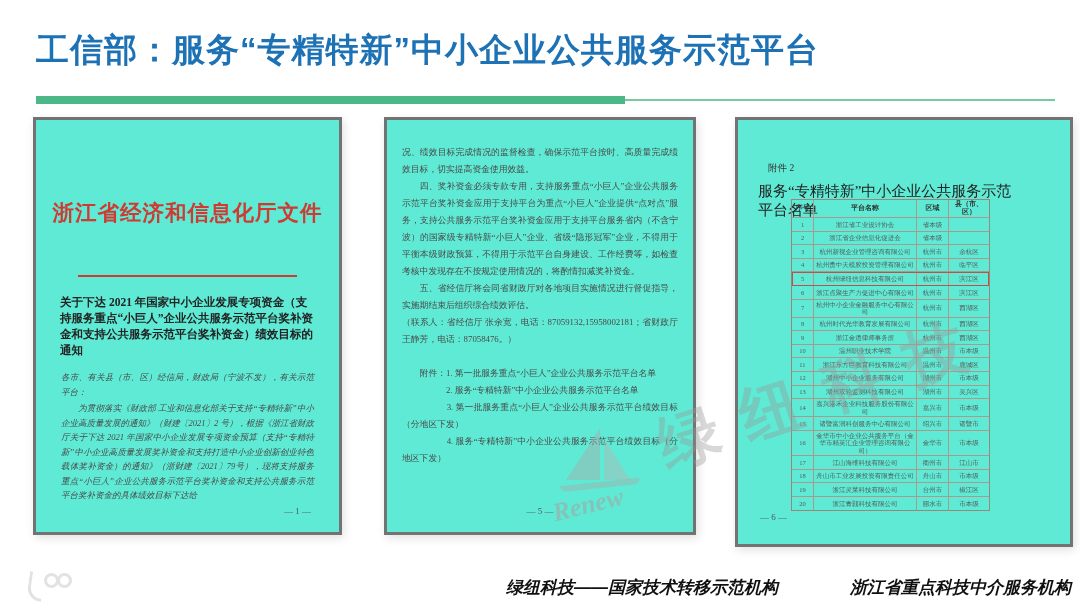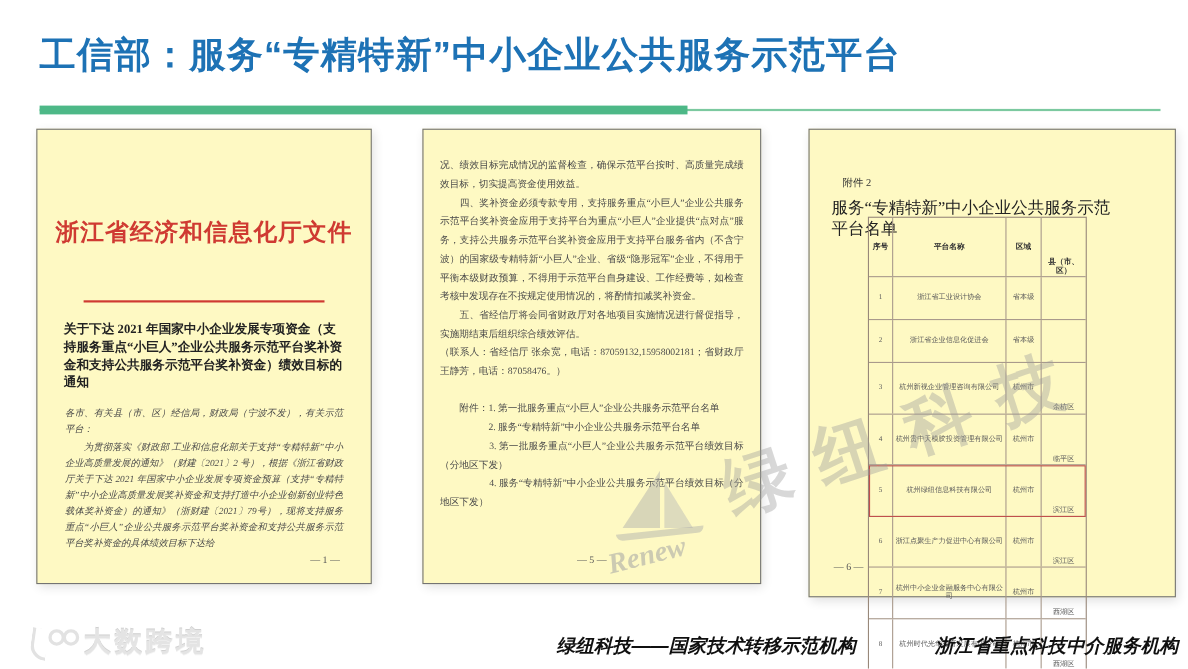--- a/index.html
+++ b/index.html
@@ -6,21 +6,21 @@
   .slide{position:relative;width:1080px;height:608px;background:#ffffff;overflow:hidden;
          font-family:"Liberation Sans",sans-serif;}
 
   
   .title{position:absolute;left:36px;top:28px;font-size:33px;font-weight:bold;
          color:#1d72b5;letter-spacing:1px;white-space:nowrap;}
   .bar-thin{position:absolute;left:36px;top:99px;width:1019px;height:2px;background:#7cc9a0;}
   .bar-thick{position:absolute;left:36px;top:96px;width:589px;height:8px;background:#4db887;}
 
   
-  .page{position:absolute;background:#fef9c3;border:1px solid #737373;
+  .page{position:absolute;background:#5eead4;border:3px solid #737373;
         box-shadow:2px 3px 9px rgba(0,0,0,0.12);}
   #page1{left:33px;top:117px;width:303px;height:412px;}
   #page2{left:384px;top:117px;width:306px;height:412px;}
   #page3{left:735px;top:117px;width:332px;height:424px;}
 
   
   .agency{position:absolute;top:78px;left:0;width:100%;text-align:center;
           font-family:"Liberation Serif",serif;font-weight:bold;color:#cf3a32;
           font-size:21.5px;letter-spacing:1px;}
   .redline{position:absolute;top:155px;left:14%;width:72%;height:2px;background:#cf3a32;}
@@ -50,21 +50,21 @@
   .ptable{position:absolute;top:79px;left:53px;width:197px;border:1px solid #98887a;}
   .trow{display:flex;border-bottom:1px solid #a99a8c;min-height:12.6px;}
   .trow:last-child{border-bottom:none;}
   .tc{border-right:1px solid #a99a8c;display:flex;align-items:center;justify-content:center;
       font-family:"Liberation Serif",serif;font-size:6.5px;line-height:7.5px;color:#5a5a5a;
       padding:1px 2px;text-align:center;box-sizing:border-box;}
   .tc:last-child{border-right:none;}
   .tc.no{width:22px;flex:none;}
   .tc.name{flex:1;}
   .tc.region{width:32px;flex:none;}
-  .tc.county{width:40px;flex:none;margin-top:36px;}
+  .tc.county{width:40px;flex:none;}
   .thead .tc{font-weight:bold;font-size:7px;color:#333;min-height:14px;}
   .trow.highlight{outline:1.6px solid #c0504d;outline-offset:-1px;position:relative;z-index:2;}
   .pagenum3{position:absolute;top:392px;left:22px;font-size:9px;color:#555;
             font-family:"Liberation Serif",serif;}
 
   
   .watermark{position:absolute;left:0;top:0;width:100%;height:100%;pointer-events:none;z-index:5;}
   .wm-char{position:absolute;font-family:"Liberation Serif",serif;font-weight:bold;
            font-size:62px;color:#9a9a9a;opacity:0.38;transform:rotate(-18deg);}
   .wm-sail{position:absolute;left:566px;top:428px;width:0;height:0;opacity:0.45;
@@ -272,20 +272,19 @@
     <div class="wm-char" style="left:822px;top:340px;">科</div>
     <div class="wm-char" style="left:904px;top:312px;">技</div>
   </div>
 
   <div class="dashu">
     <div class="ds-mark">
       <div class="ds-stroke"></div>
       <div class="ds-dot1"></div>
       <div class="ds-dot2"></div>
     </div>
-    <div class="ds-text">大数跨境</div>
   </div>
   <div class="credits">
     <span>绿纽科技——国家技术转移示范机构</span>
     <span>浙江省重点科技中介服务机构</span>
   </div>
 
 </div>
 
 </body></html>

